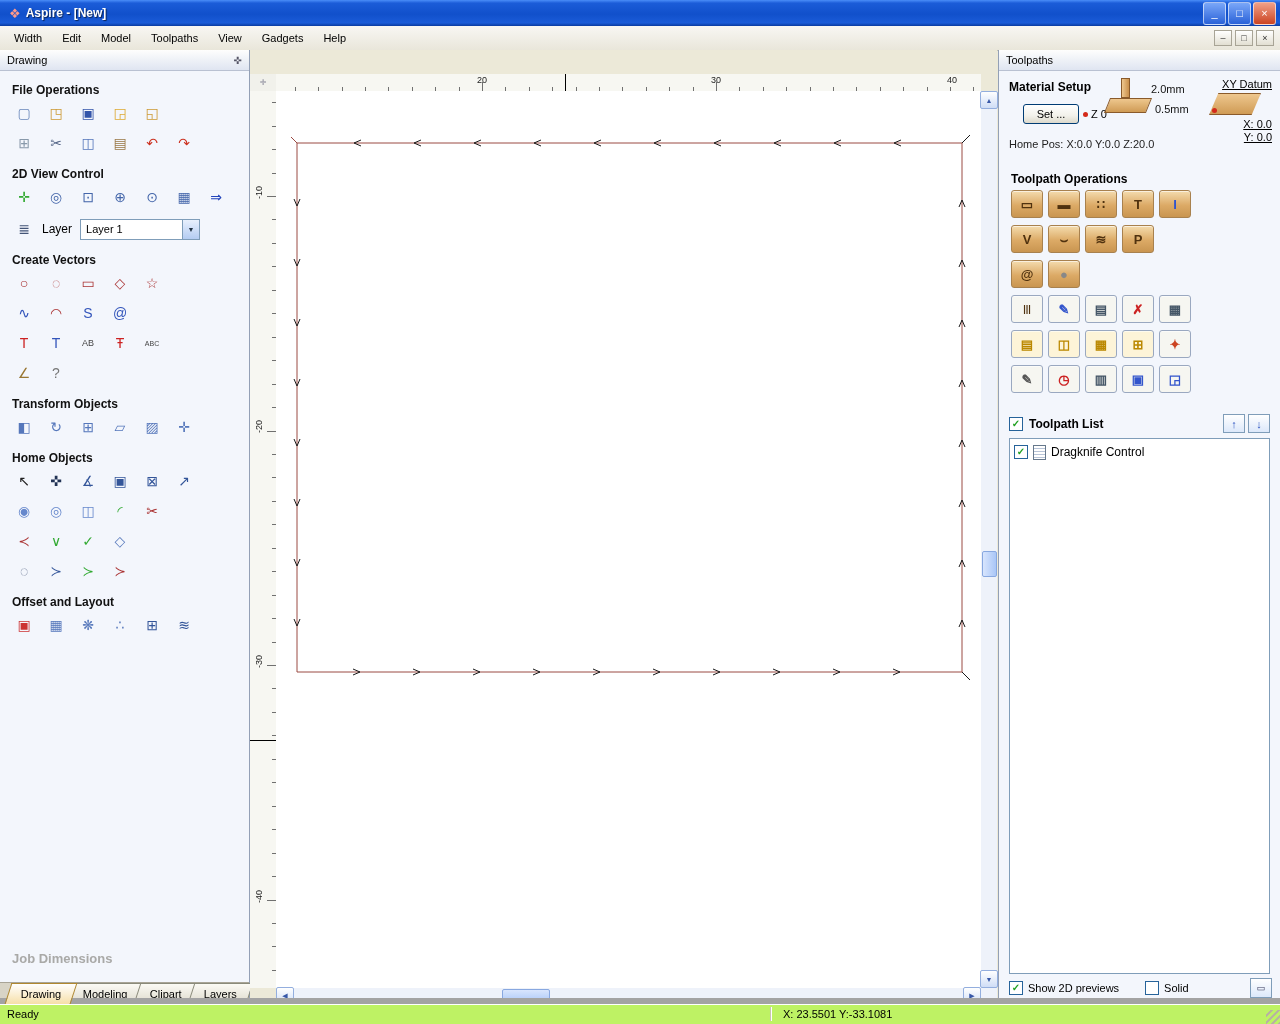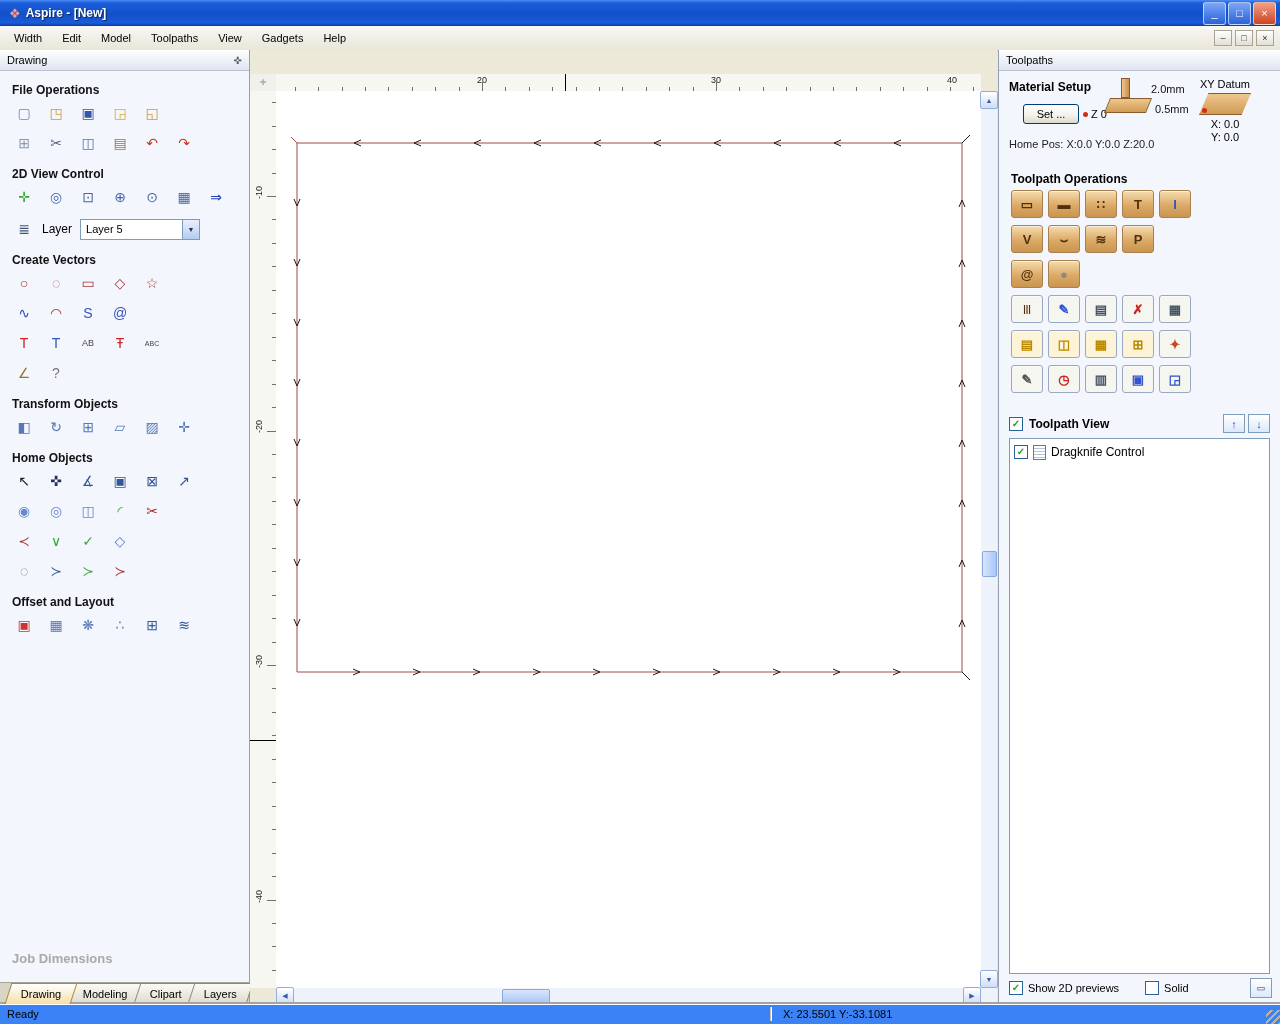--- a/index.html
+++ b/index.html
@@ -107,21 +107,21 @@
   .z0{position:absolute;left:74px;top:30px;display:flex;align-items:center;gap:3px;font-size:11px;}
   .dot{width:5px;height:5px;border-radius:50%;background:#d42a1a;display:inline-block;}
   .wood-bar{position:absolute;left:112px;top:0;width:7px;height:18px;
     background:linear-gradient(90deg,#eec78e,#c98f4b);border:1px solid #8a5a2a;}
   .wood-block{position:absolute;left:98px;top:20px;width:40px;height:13px;
     background:linear-gradient(#eec78e,#cf9b55);border:1px solid #8a5a2a;transform:skewX(-22deg);}
   .dim{position:absolute;font-size:11px;color:#111;}
   .dim.t20{left:142px;top:5px;}
   .dim.t05{left:146px;top:25px;}
   .homepos{position:absolute;left:0;top:60px;font-size:11px;color:#222;}
-  .datum{position:absolute;right:12px;top:0;width:74px;text-align:center;}
+  .datum{position:absolute;right:2px;top:0;width:74px;text-align:right;text-decoration:underline;}
   .datum-title{font-size:11px;margin-bottom:3px;}
   .datum-wood{width:50px;height:20px;margin:0 auto 3px;position:relative;
     background:linear-gradient(#eec78e,#cf9b55);border:1px solid #8a5a2a;
     clip-path:polygon(18% 0,100% 0,82% 100%,0 100%);}
   .dot-bl{position:absolute;left:2px;bottom:1px;}
   .datum-x,.datum-y{font-size:11px;line-height:13px;}
   .ops-title{position:absolute;top:122px;left:12px;font-weight:bold;font-size:12px;}
   .ops{position:absolute;top:140px;left:12px;right:8px;}
   .op-row{display:flex;gap:5px;margin-bottom:7px;}
   .tp-icon{width:30px;height:26px;border:1px solid #a8814e;border-radius:3px;
@@ -143,22 +143,22 @@
     align-items:center;justify-content:center;font-size:10px;line-height:1;color:#1fa01f;
     font-weight:bold;flex:none;cursor:pointer;}
   .rp-footer{position:absolute;left:10px;right:8px;bottom:6px;display:flex;align-items:center;
     gap:5px;font-size:11px;}
   .rp-footer .gap{width:16px;}
   .dock-btn{margin-left:auto;width:20px;height:18px;border:1px solid #7f9db9;
     background:linear-gradient(#fff,#dce8fa);display:flex;align-items:center;justify-content:center;
     font-size:9px;color:#335;cursor:pointer;}
 
   
-  .statusbar{position:absolute;bottom:0;left:0;right:0;height:20px;background:#3b82f6;
-    border-top:2px solid #a3a3a3;box-shadow:inset 0 1px 0 #fff;padding-left:46px;}
+  .statusbar{position:absolute;bottom:0;left:0;right:0;height:20px;background:#bef264;
+    border-top:6px solid #a3a3a3;box-shadow:inset 0 1px 0 #fff;padding-left:46px;}
   .status-ready{position:absolute;left:7px;top:4px;}
   .status-sep{position:absolute;left:770px;top:3px;bottom:3px;width:0;
     border-left:1px solid #c8c4b0;border-right:1px solid #fff;}
   .status-coords{position:absolute;left:783px;top:4px;text-align:center;}
   .grip{position:absolute;right:0;bottom:0;width:14px;height:14px;
     background:repeating-linear-gradient(135deg,transparent 0 3px,#b8b4a0 3px 5px);}
 </style>
 </head>
 <body>
 
@@ -258,21 +258,21 @@
         <span style="color: rgb(34, 68, 187);">⇒</span>
       </div>
     </div>
 
   <div class="layer-row">
     <div class="lp-icon">
         <span style="color:#445577">≣</span>
       </div>
     <span class="layer-label">Layer</span>
     <div class="dd">
-      <span class="dd-val">Layer 5</span>
+      <span class="dd-val">Layer 1</span>
       <span class="dd-btn">▼</span>
     </div>
   </div>
 
   <div class="sec-title">Create Vectors</div>
   <div class="lp-row">
       <div class="lp-icon">
         <span style="color: rgb(170, 51, 51);">○</span>
       </div>
       <div class="lp-icon">
@@ -716,21 +716,21 @@
           <span style="color: rgb(51, 85, 204);">▣</span>
         </div>
         <div class="tp-icon" style="background: rgb(246, 246, 241); border-color: rgb(154, 168, 192);">
           <span style="color: rgb(51, 85, 204);">◲</span>
         </div>
       </div>
   </div>
 
   <div class="list-header">
     <span class="cb">✓</span>
-    <span class="list-title">Toolpath View</span>
+    <span class="list-title">Toolpath List</span>
     <span class="updown">
       <span class="ud-btn">↑</span>
       <span class="ud-btn">↓</span>
     </span>
   </div>
   <div class="list-box" id="tp-list">
       <div class="tp-item">
         <span class="cb">✓</span>
         <span class="doc-ic"></span>
         <span class="tp-item-label">Dragknife Control</span>

